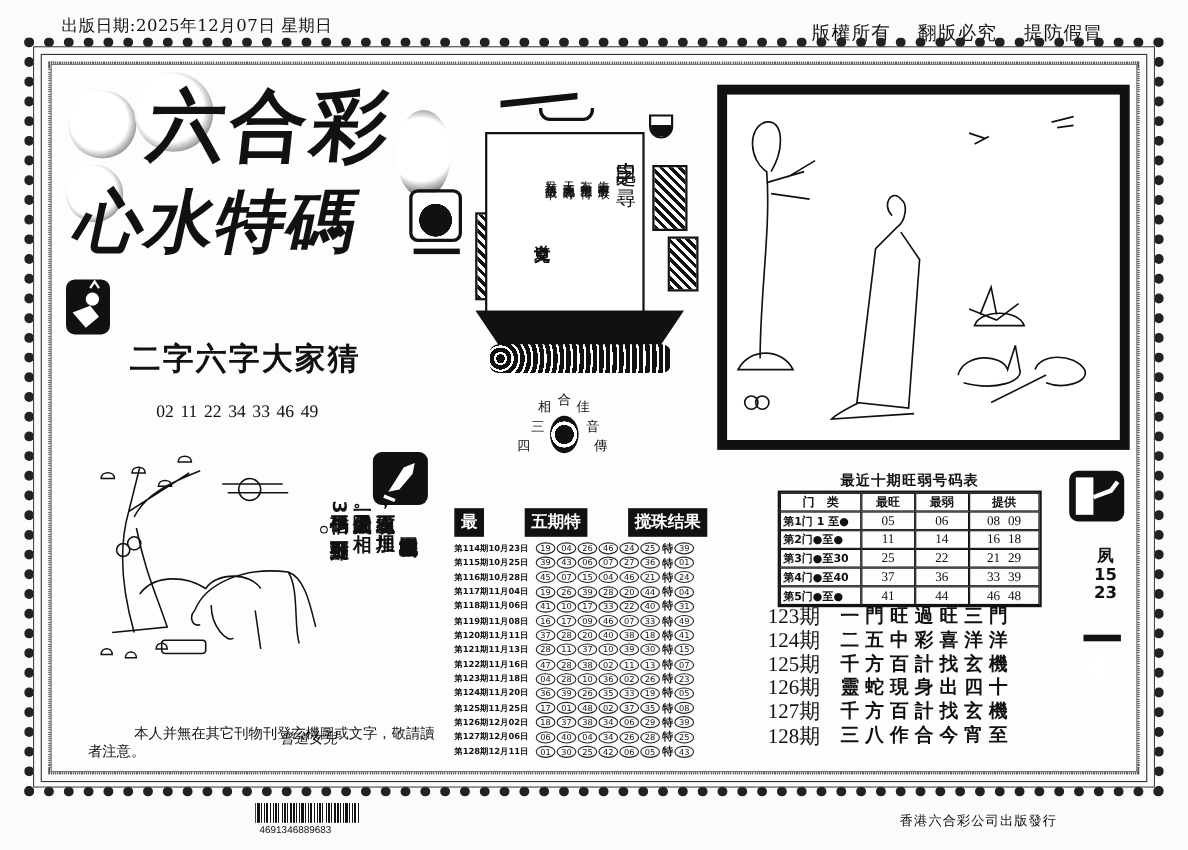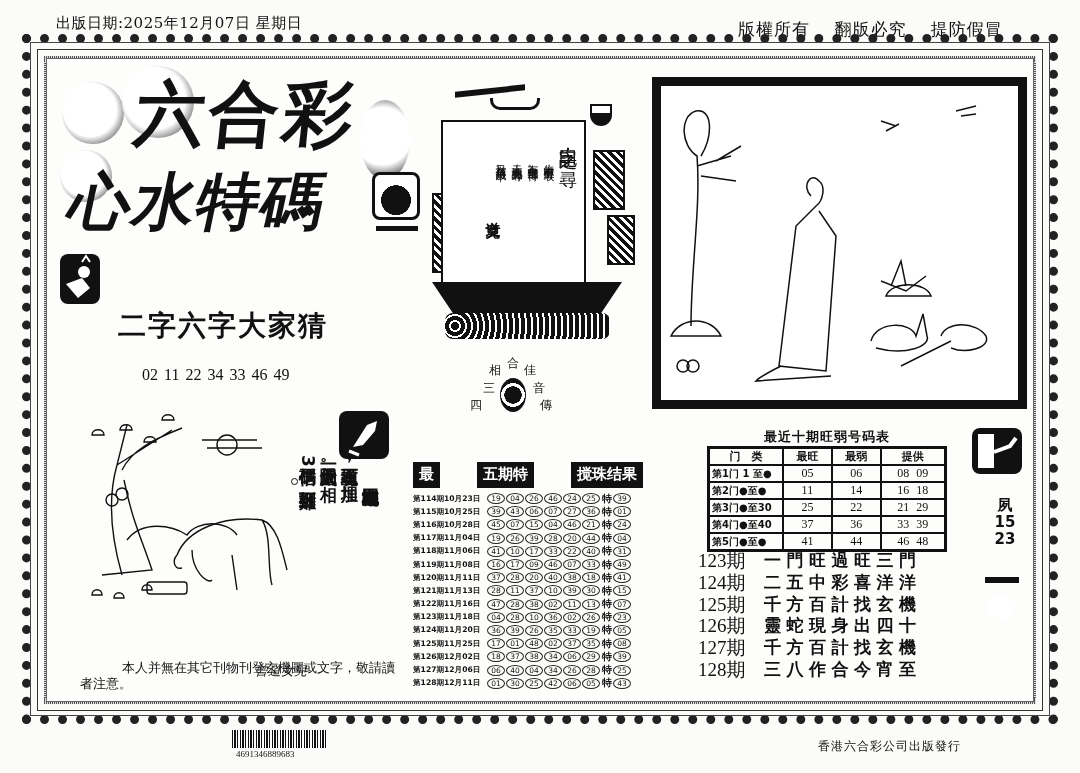--- a/index.html
+++ b/index.html
@@ -79,21 +79,21 @@
   .poems { left: 698px; top: 550px; font-family: "Liberation Serif", serif; font-size: 19px; line-height: 21.8px; }
   .poem-row { display: flex; white-space: nowrap; }
   .poem-period { width: 66px; }
   .poem-text { font-family: "DejaVu Serif", serif; font-weight: bold; font-size: 17px; letter-spacing: 5.5px; }
 
   .side-code { left: 985px; top: 497px; font-family: "DejaVu Sans", sans-serif; font-weight: bold; font-size: 15px; line-height: 17px; text-align: center; width: 40px; }
   .side-title { left: 985px; top: 577px; width: 34px; background: #111; color: #fff; writing-mode: vertical-rl; font-family: "DejaVu Sans", sans-serif; font-weight: bold; font-size: 21px; padding: 3px 5px; letter-spacing: 0; }
 
   .barcode { left: 232px; top: 730px; width: 95px; height: 18px;
     background: repeating-linear-gradient(90deg, #111 0 1px, #fff 1px 2px, #111 2px 4px, #fff 4px 5px, #111 5px 6px, #fff 6px 8px); }
-  .barcode-num { left: 236px; top: 749px; font-family: Liberation Serif, serif; font-size: 9px; }
+  .barcode-num { left: 236px; top: 749px; font-family: Liberation Sans, sans-serif; font-size: 9px; }
   .publisher { left: 818px; top: 738px; font-size: 12px; letter-spacing: 1px; }
 </style>
 </head>
 <body>
 
 <div class="abs pub-date">出版日期:2025年12月07日 星期日</div>
 <div class="abs copyright">版權所有 翻版必究 提防假冒</div>
 
 <div class="abs outer-border"></div>
 <div class="abs outer-border2"></div>

